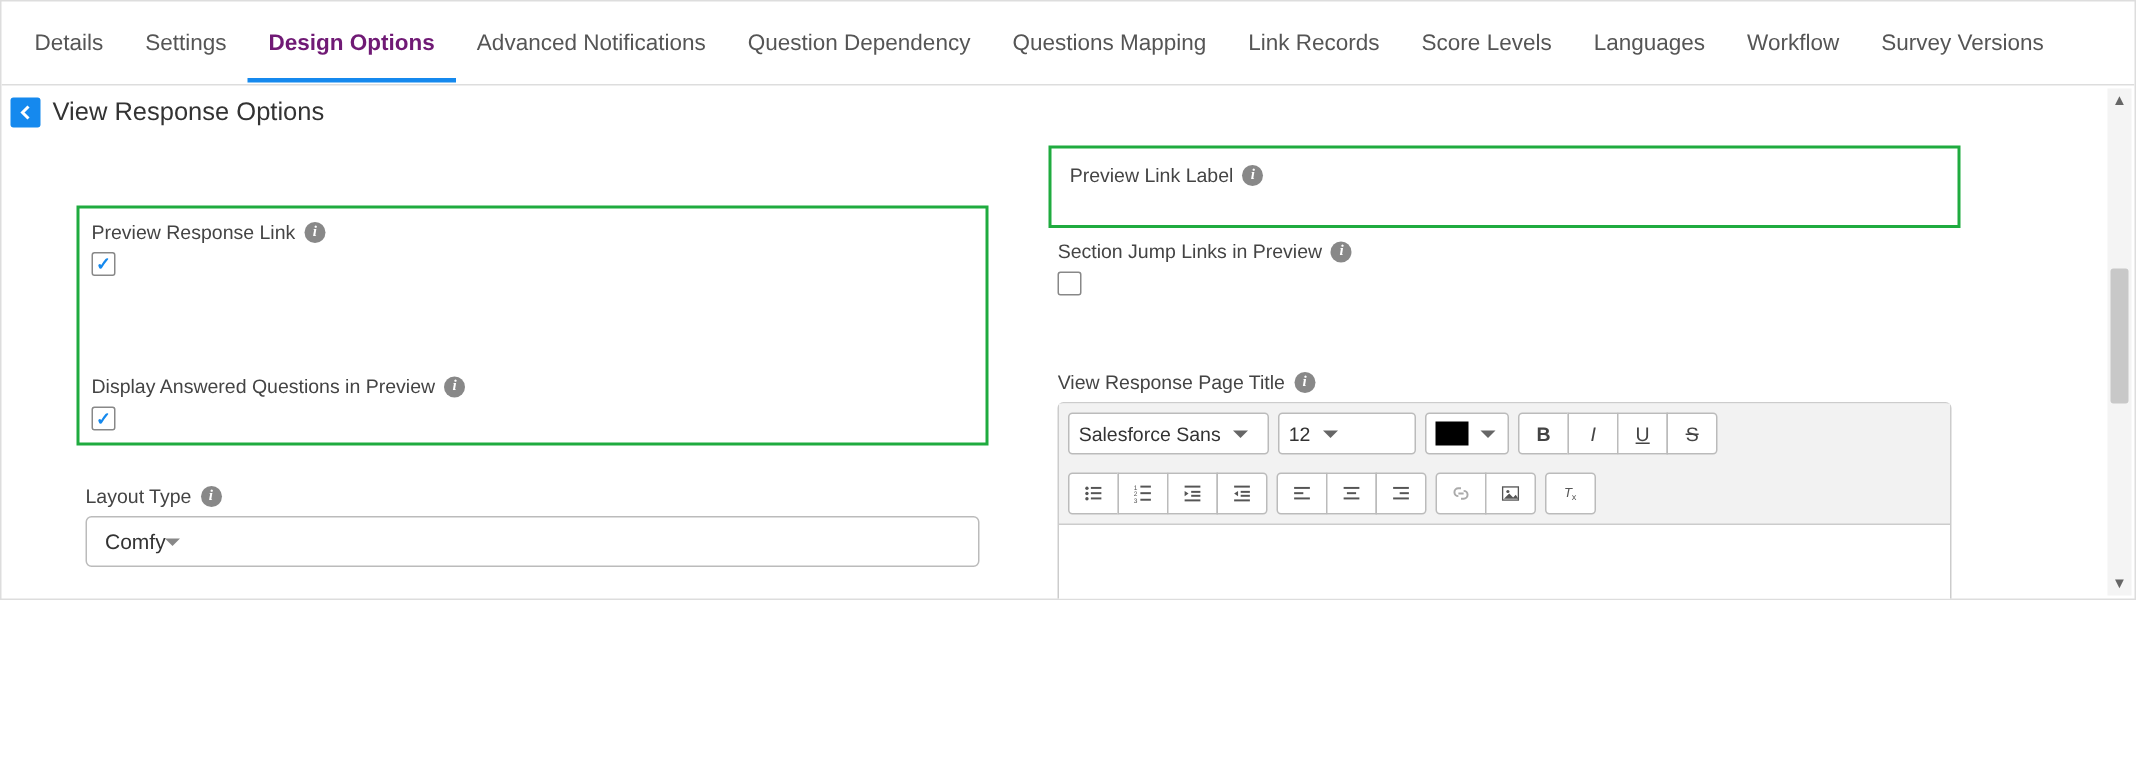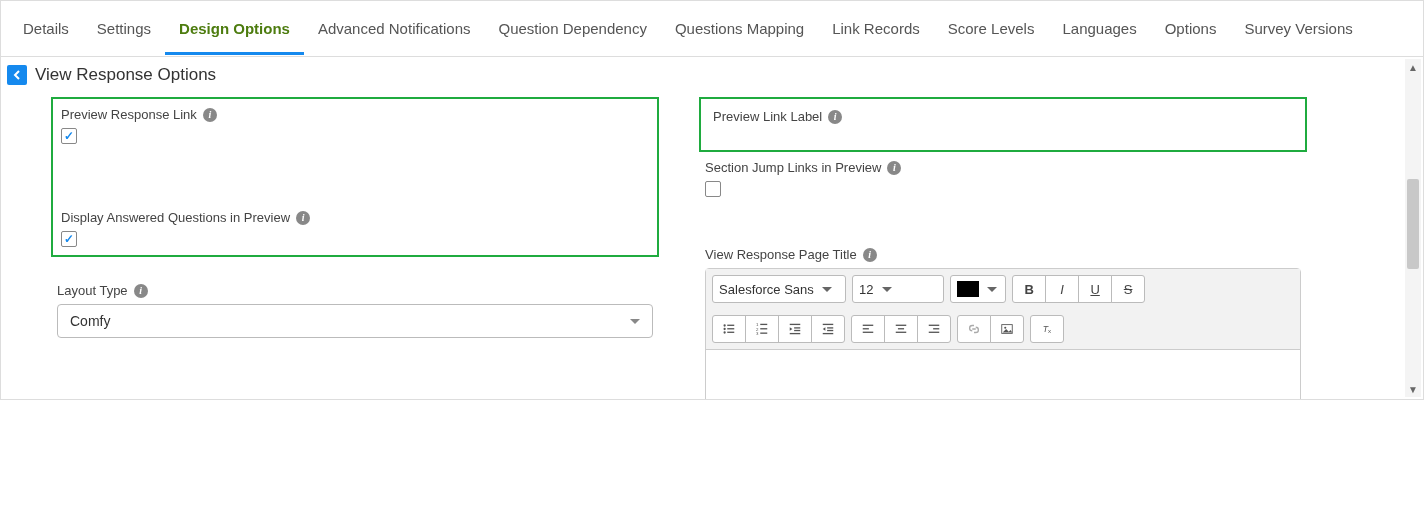--- a/index.html
+++ b/index.html
@@ -25,21 +25,21 @@
   }
   .tab {
     padding: 18px 14px;
     font-size: 15px;
     color: #555;
     cursor: pointer;
     white-space: nowrap;
   }
   .tab.active {
     font-weight: 700;
-    color: #4d7c0f;
+    color: #701a75;
     border-bottom: 3px solid #1589ee;
     padding-bottom: 15px;
   }
   .subheader {
     display: flex;
     align-items: center;
     padding: 8px 6px;
     gap: 8px;
   }
   .back-btn {
@@ -127,21 +127,20 @@
   .select {
     width: 100%;
     height: 34px;
     border: 1px solid #bbb;
     border-radius: 4px;
     padding: 0 12px;
     font-size: 14px;
     color: #333;
     display: flex;
     align-items: center;
-    justify-content: space-between;
     cursor: pointer;
     background: #fff;
   }
   .caret {
     width: 0; height: 0;
     border-left: 5px solid transparent;
     border-right: 5px solid transparent;
     border-top: 5px solid #888;
   }
   .rte {
@@ -243,38 +242,38 @@
   <div class="tabs">
     <div class="tab">Details</div>
     <div class="tab">Settings</div>
     <div class="tab active">Design Options</div>
     <div class="tab">Advanced Notifications</div>
     <div class="tab">Question Dependency</div>
     <div class="tab">Questions Mapping</div>
     <div class="tab">Link Records</div>
     <div class="tab">Score Levels</div>
     <div class="tab">Languages</div>
-    <div class="tab">Options</div>
+    <div class="tab">Workflow</div>
     <div class="tab">Survey Versions</div>
   </div>
 
   <div class="subheader">
     <div class="back-btn">
       <svg viewBox="0 0 10 10" width="10" height="10">
           <path d="M7 1 L3 5 L7 9" stroke="#fff" stroke-width="2" fill="none"></path>
         </svg>
     </div>
     <div class="subheader-title">View Response Options</div>
   </div>
 
   <div class="content">
 
     <div class="col">
 
-      <div class="highlight-box" style="padding:0 2px;">
+      <div class="highlight-box" style="padding:0 2px;margin-top:40px;">
         <div class="field">
           <div class="field-label">
             <span>Preview Response Link</span>
             <span class="info-icon">i</span>
           </div>
           <div class="checkbox checked"></div>
         </div>
 
         <div class="gap-block"></div>
 

